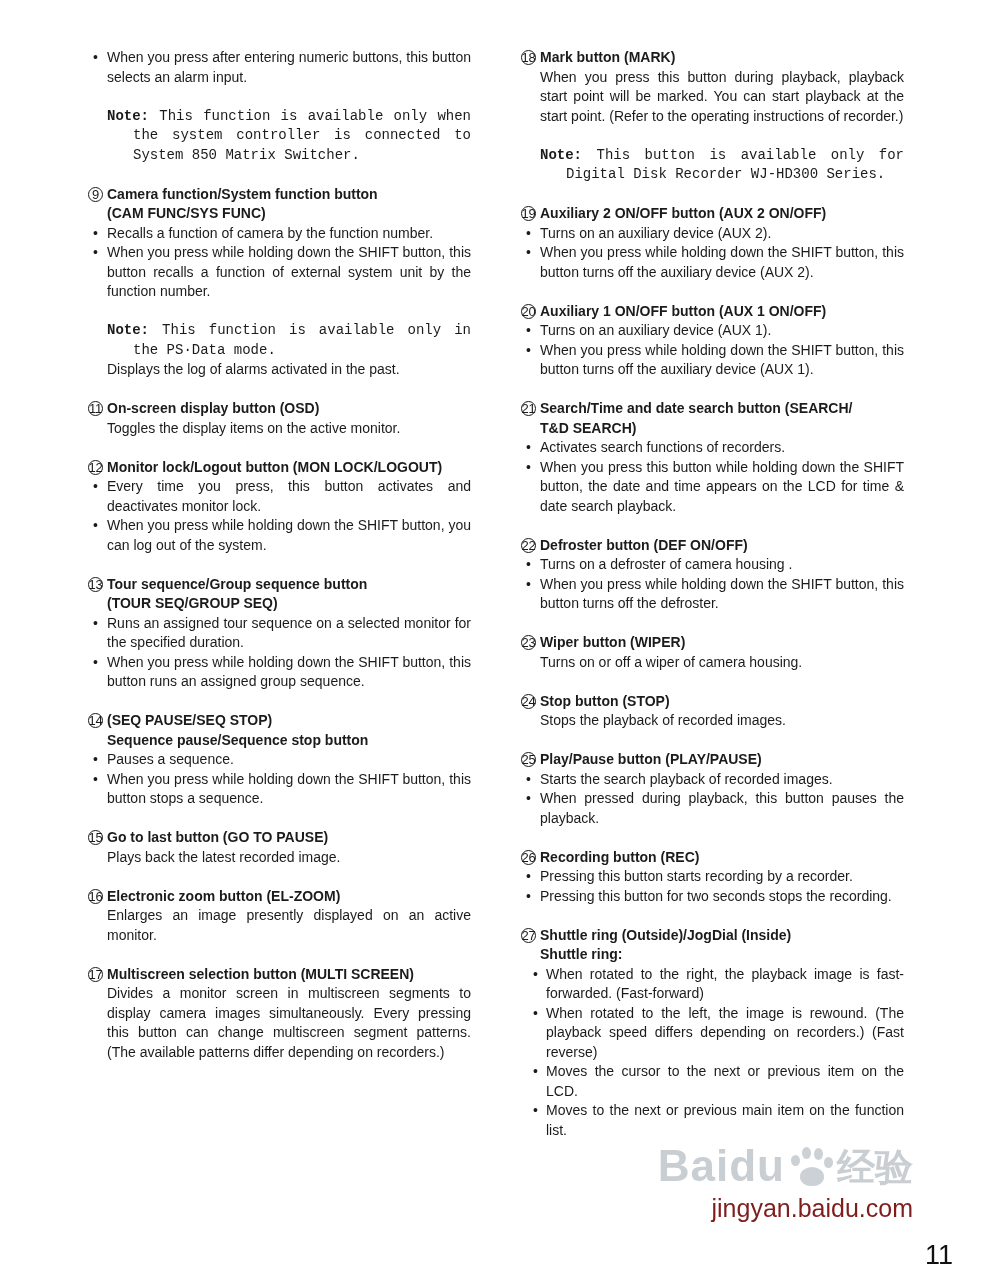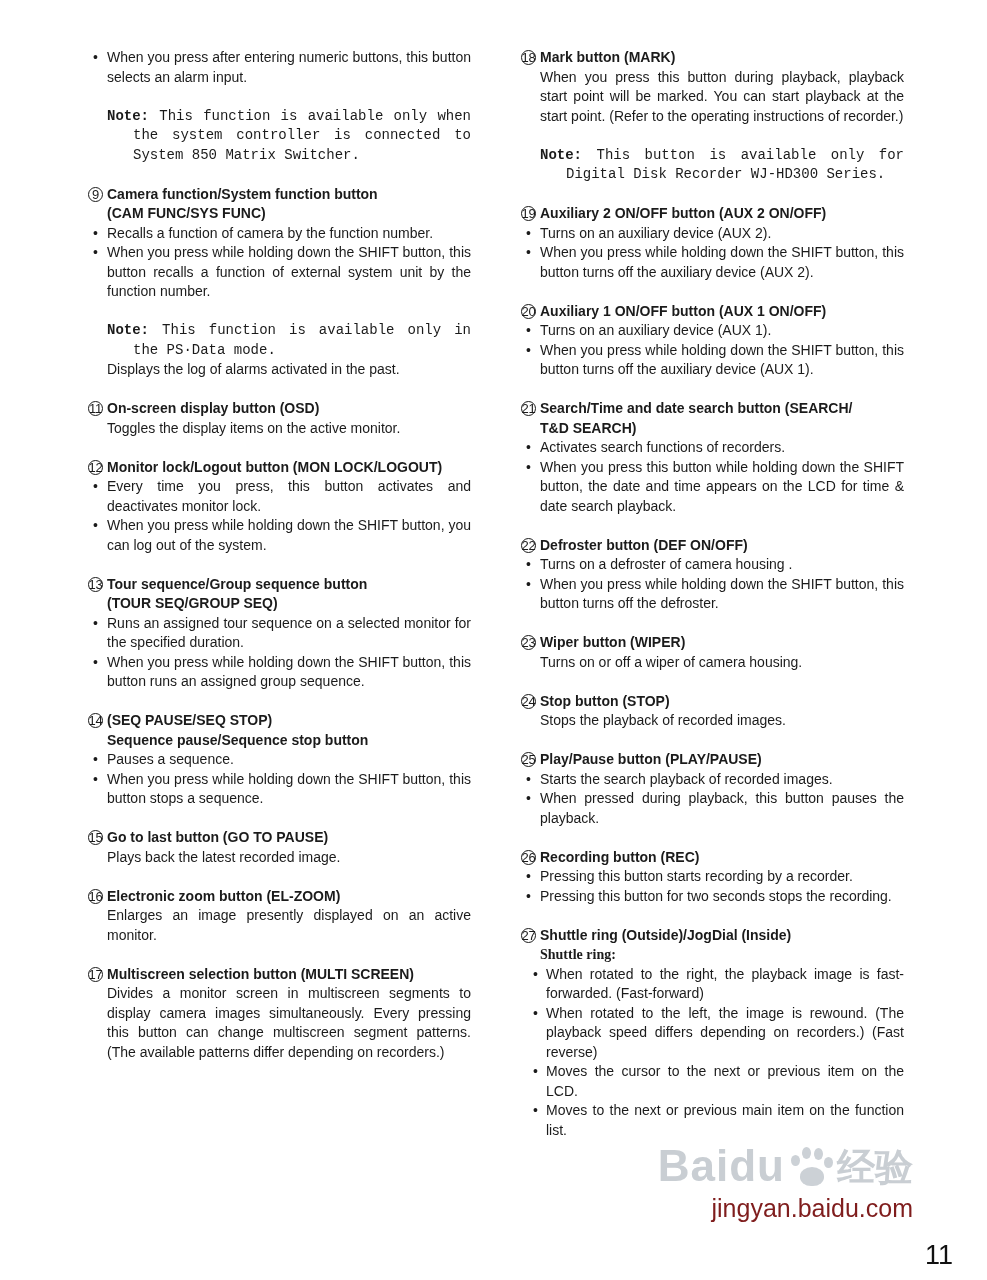--- a/index.html
+++ b/index.html
@@ -50,21 +50,21 @@
   .block-para { margin-left:19px; }
 
   
   .block-note {
     margin:19.5px 0 0 19px;
     padding-left:26px; text-indent:-26px;font-family:Liberation Mono, monospace;
   }
   .block-note b { font-weight:bold; }
 
   
-  .block-sub { margin-left:19px; font-weight:bold; text-align:left;font-family:Liberation Serif, serif; }
+  .block-sub { margin-left:19px; font-weight:bold; text-align:left; }
 
   
   .watermark {
     position:absolute; top:1142px; right:74px;
     text-align:right; color:#c9ced3; pointer-events:none;
   }
   .wm-row { display:flex; align-items:flex-end; justify-content:flex-end; }
   .wm-baidu { font-size:44px; font-weight:bold; letter-spacing:1px; line-height:1.1; }
   .wm-cn { font-size:38px; font-weight:bold; line-height:1.2; }
   .wm-paw { position:relative; width:46px; height:46px; margin:0 2px 0 4px; flex:0 0 auto; }

